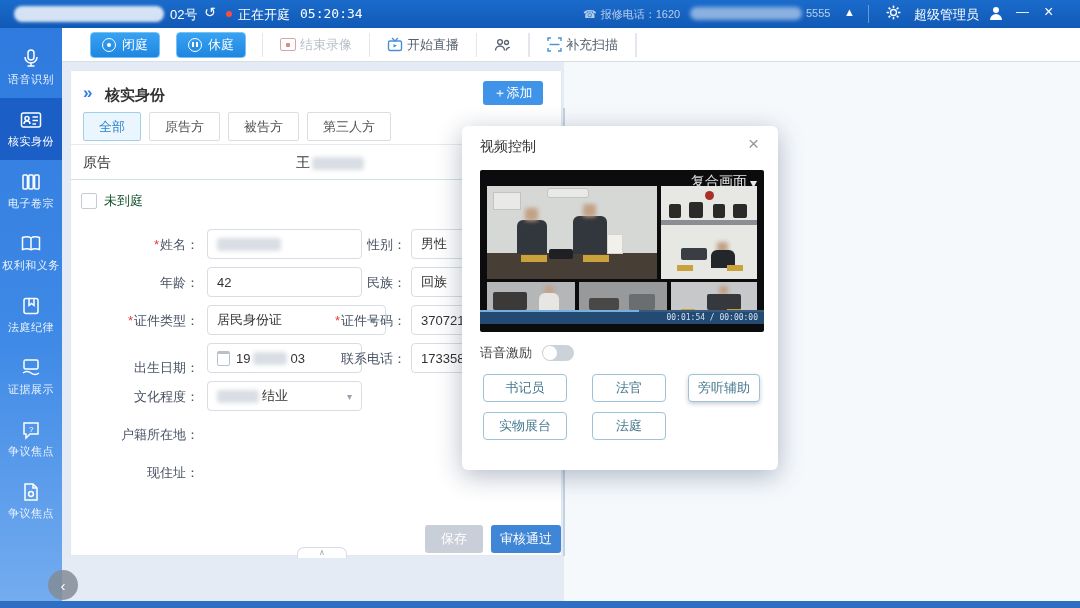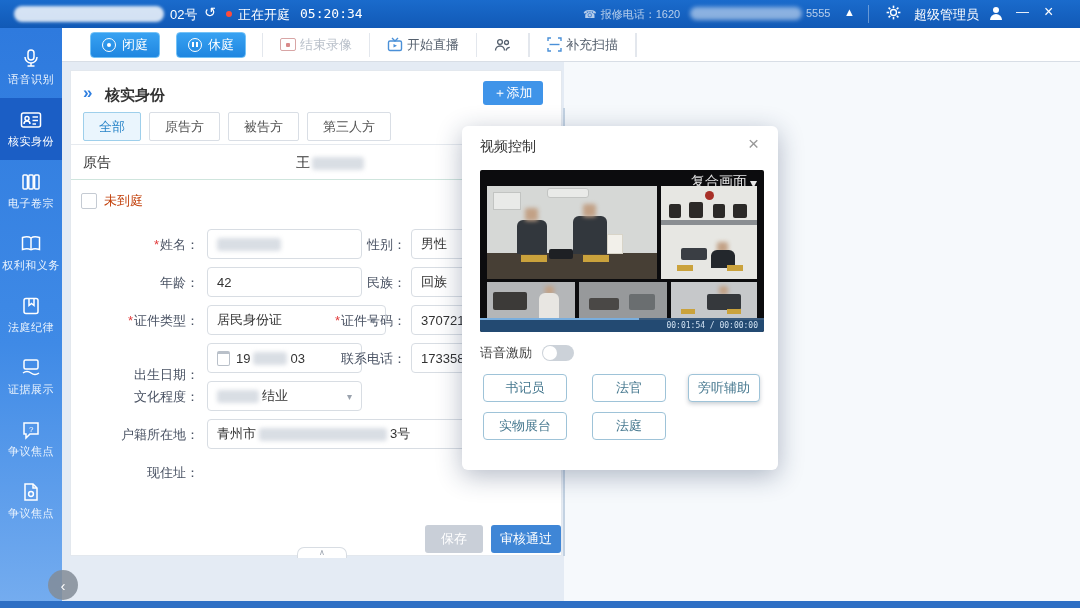--- a/index.html
+++ b/index.html
@@ -60,21 +60,21 @@
           display:flex;align-items:center;justify-content:center;font-family:Liberation Mono, monospace;}
   .fp-tabs{left:12px;top:34px;display:flex;gap:8px;margin-top:7px;}
   .fp-tab{height:27px;padding:0 15px;border:1px solid #d9dee5;background:#fff;color:#555;font-size:13px;
           display:flex;align-items:center;border-radius:2px;}
   .fp-tab.active{background:#eaf5fd;border-color:#9ecfeb;color:#2a85c8;}
   .fp-tabline{left:0;top:73px;width:490px;height:1px;background:#e6eaef;}
   .party-row{left:0;top:74px;width:490px;height:34px;border-bottom:1px solid #cfe5dd;}
   .party-role{left:12px;top:9px;font-size:14px;color:#333;}
   .party-name{left:225px;top:9px;font-size:14px;color:#333;display:flex;align-items:center;gap:2px;}
   .party-status{left:418px;top:10px;font-size:13px;color:#d9a23f;}
-  .absent{left:10px;top:121px;display:flex;align-items:center;gap:7px;font-size:13px;color:#c2410c;}
+  .absent{left:10px;top:121px;display:flex;align-items:center;gap:7px;font-size:13px;color:#14532d;}
   .cbx{width:14px;height:14px;border:1px solid #c5cbd3;border-radius:2px;background:#fff;}
   .f-label{position:absolute;width:124px;text-align:right;font-size:13px;color:#495263;}
   .f-label .req{color:#e23b3b;margin-right:1px;}
   .inp{position:absolute;height:30px;border:1px solid #d8dde3;border-radius:4px;background:#fff;box-sizing:border-box;
        display:flex;align-items:center;padding:0 9px;font-size:13px;color:#333;gap:3px;}
   .inp .caret{margin-left:auto;color:#9aa2ad;font-size:10px;}
   .blurpatch{display:inline-block;height:13px;border-radius:3px;background:#d9dee4;filter:blur(2.2px);}
   .cal{width:11px;height:11px;border:1.2px solid #b9c0c9;border-radius:2px;border-top-width:3px;margin-right:3px;}
   .fp-save{left:354px;top:454px;width:58px;height:28px;background:#c9cfd8;color:#fff;font-size:13px;border-radius:3px;
            display:flex;align-items:center;justify-content:center;}
@@ -126,21 +126,21 @@
   .cellA{position:absolute;left:7px;top:16px;width:170px;height:93px;background:linear-gradient(#d6d8d6 72%,#473f35 72%);}
   .cellB{position:absolute;left:181px;top:16px;width:96px;height:93px;background:#e7e7e3;}
   .fig{position:absolute;background:#32373d;border-radius:6px 6px 0 0;}
   .head{position:absolute;background:#c2a186;filter:blur(2px);border-radius:2px;}
   .plate{position:absolute;background:#caa23c;filter:blur(.4px);}
   .board{position:absolute;background:#e9eae8;border:1px solid #c2c4c2;}
   .emblem{position:absolute;background:#a83028;border-radius:50%;filter:blur(.6px);}
   .benchrow{position:absolute;background:#3a3836;}
   .c2cell{position:absolute;top:112px;height:36px;}
   .blob{position:absolute;background:#3c3a38;border-radius:2px;}
-  .v-progress{position:absolute;left:0;bottom:0;width:100%;height:14px;background:#234a72;}
+  .v-progress{position:absolute;left:0;bottom:8px;width:100%;height:14px;background:#234a72;}
   .v-track{position:absolute;left:0;top:0;width:100%;height:2px;background:#3a5a7c;}
   .v-track i{position:absolute;left:0;top:0;width:56%;height:2px;background:#79aede;display:block;}
   .v-time{position:absolute;right:6px;top:3px;color:#cfe0f0;font-size:8px;font-family:"DejaVu Sans Mono",monospace;}
   .m-togglerow{left:18px;top:218px;display:flex;align-items:center;gap:10px;font-size:13px;color:#444;}
   .toggle{width:32px;height:16px;border-radius:8px;background:#ccd2d9;position:relative;}
   .toggle i{position:absolute;left:1px;top:1px;width:14px;height:14px;border-radius:50%;background:#fff;display:block;}
   .m-btn{position:absolute;height:28px;border:1px solid #9ec3d8;border-radius:4px;background:#fff;color:#46788f;
          font-size:13px;display:flex;align-items:center;justify-content:center;box-sizing:border-box;}
   .mb1{left:21px;top:248px;width:84px;} .mb2{left:130px;top:248px;width:74px;}
   .mb3{left:226px;top:248px;width:72px;box-shadow:0 2px 4px rgba(40,60,80,.25);}
@@ -368,45 +368,40 @@
   <span class="f-label" style="left:4px;top:241px;"><span class="req">*</span><span>证件类型：</span></span>
   <div class="inp" style="left:136px;top:234px;width:179px;">
       <span>居民身份证</span>
       <span class="caret">▾</span>
     </div>
   <span class="f-label" style="left:211px;top:241px;"><span class="req">*</span><span>证件号码：</span></span>
   <div class="inp" style="left:340px;top:234px;width:150px;">
       <span>3707211</span>
     </div>
 
-  <span class="f-label" style="left:4px;top:295px;">出生日期：</span>
+  <span class="f-label" style="left:4px;top:288px;">出生日期：</span>
   <div class="inp" style="left:136px;top:272px;width:155px;">
     <span class="cal"></span>
     <span>19</span>
       <span class="blurpatch" style="width:34px;"></span>
       <span>03</span>
   </div>
   <span class="f-label" style="left:211px;top:279px;">联系电话：</span>
   <div class="inp" style="left:340px;top:272px;width:150px;">
       <span>1733588</span>
     </div>
 
   <span class="f-label" style="left:4px;top:317px;">文化程度：</span>
   <div class="inp" style="left:136px;top:310px;width:155px;">
       <span class="blurpatch" style="width:42px;"></span>
       <span>结业</span>
       <span class="caret">▾</span>
     </div>
 
   <span class="f-label" style="left:4px;top:355px;">户籍所在地：</span>
-  <div class="inp" style="left:136px;top:348px;width:348px;">
-      <span>青州市</span>
-      <span class="blurpatch" style="width:128px;"></span>
-      <span>3号</span>
-    </div>
 
   <span class="f-label" style="left:4px;top:393px;">现住址：</span>
 
   <div class="abs fp-save">保存</div>
   <div class="abs fp-approve">审核通过</div>
   <div class="abs fp-collapse">∧</div>
 </div>
 
 <div class="abs v-divider"></div>
 

